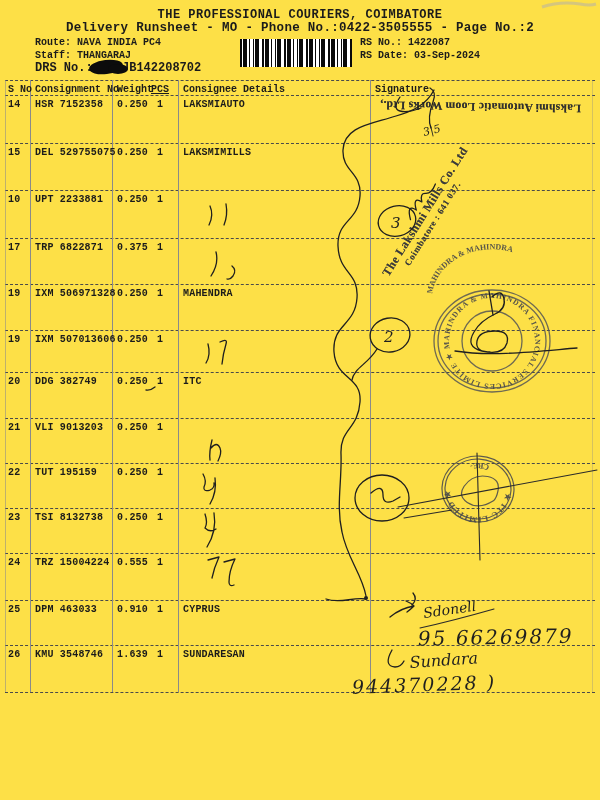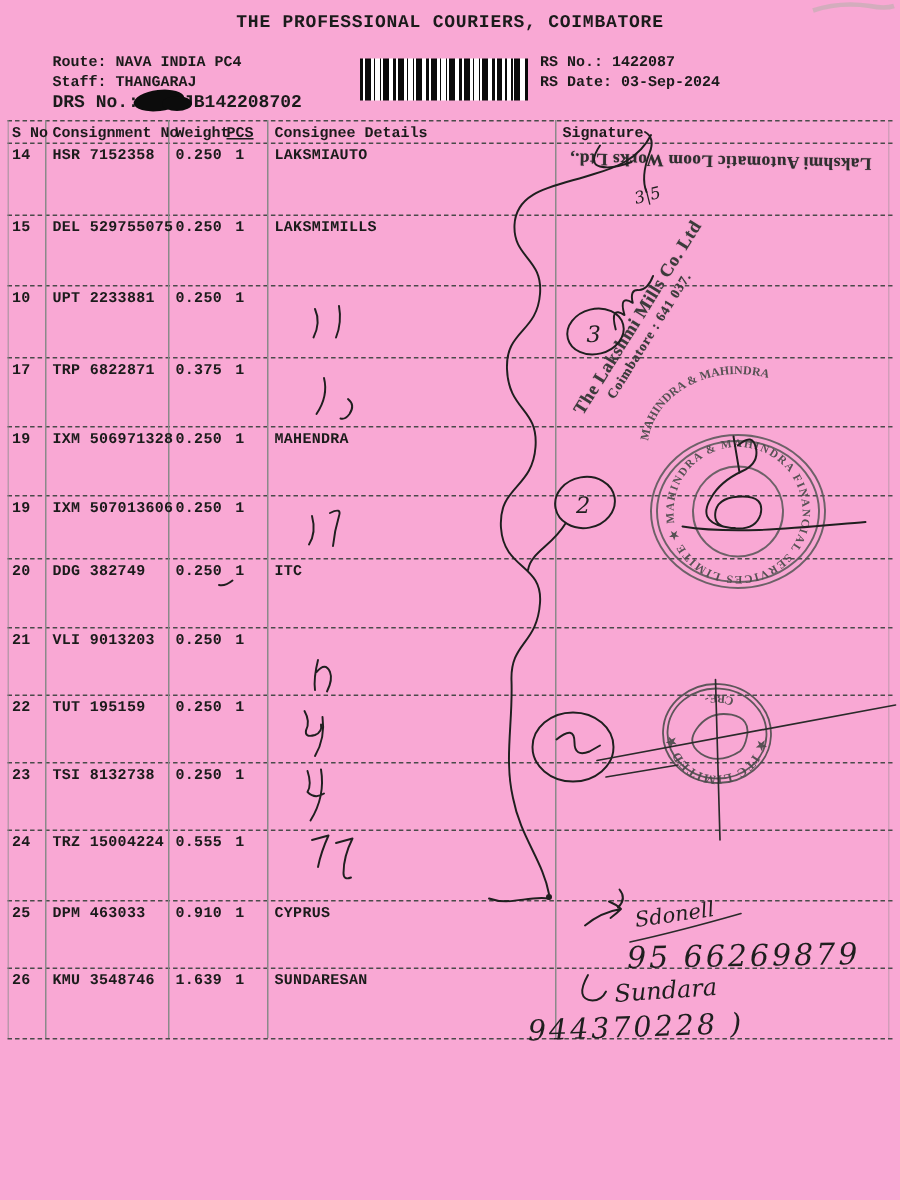--- a/index.html
+++ b/index.html
@@ -1,17 +1,17 @@
 <!DOCTYPE html>
 <html><head>
 <meta charset="utf-8">
 <style>
   html,body{margin:0;padding:0;}
   .page{
-    position:relative;width:600px;height:800px;background:#f9a8d4;
+    position:relative;width:600px;height:800px;background:#fde047;
     font-family:"Liberation Mono",monospace;color:#1b1b1b;overflow:hidden;
   }
   .abs{position:absolute;}
   .t1{left:0;right:0;top:8px;text-align:center;font-size:12px;font-weight:bold;letter-spacing:.5px;}
   .t2{left:0;right:0;top:21px;text-align:center;font-size:12.5px;font-weight:bold;letter-spacing:.3px;}
   .hline{font-size:10px;font-weight:bold;white-space:pre;}
   .drsline{font-size:12px;font-weight:bold;}
   .barcode{
     left:240px;top:39px;width:112px;height:28px;
     background:repeating-linear-gradient(90deg,
@@ -48,20 +48,21 @@
   .stamp-stroke2{fill:none;stroke:#4c4c4c;stroke-width:1.2;opacity:.9;}
   .ringtext{font-family:"Liberation Serif",serif;font-weight:bold;fill:#4a4a4a;opacity:.92;}
   .hand{font-family:"DejaVu Serif",serif;font-style:italic;fill:#1f1f1f;}
 </style>
 </head>
 <body>
 
 <div class="page">
 
   <div class="abs t1">THE PROFESSIONAL COURIERS, COIMBATORE</div>
+  <div class="abs t2">Delivery Runsheet - MO - Phone No.:0422-3505555 - Page No.:2</div>
   <div class="abs hline" style="left:35px;top:37px;">Route: NAVA INDIA PC4</div>
   <div class="abs hline" style="left:35px;top:50px;text-align:center;">Staff: THANGARAJ</div>
   <div class="abs drsline" style="left:35px;top:61px;">DRS No.:</div>
   <div class="abs drsline" style="left:122px;top:61px;">JB142208702</div>
   <div class="abs barcode"></div>
   <div class="abs hline" style="left:360px;top:37px;">RS No.: 1422087</div>
   <div class="abs hline" style="left:360px;top:50px;">RS Date: 03-Sep-2024</div>
 
   <div class="abs dash" style="top:80px;"></div>
   <div class="abs dash" style="top:95px;"></div>

